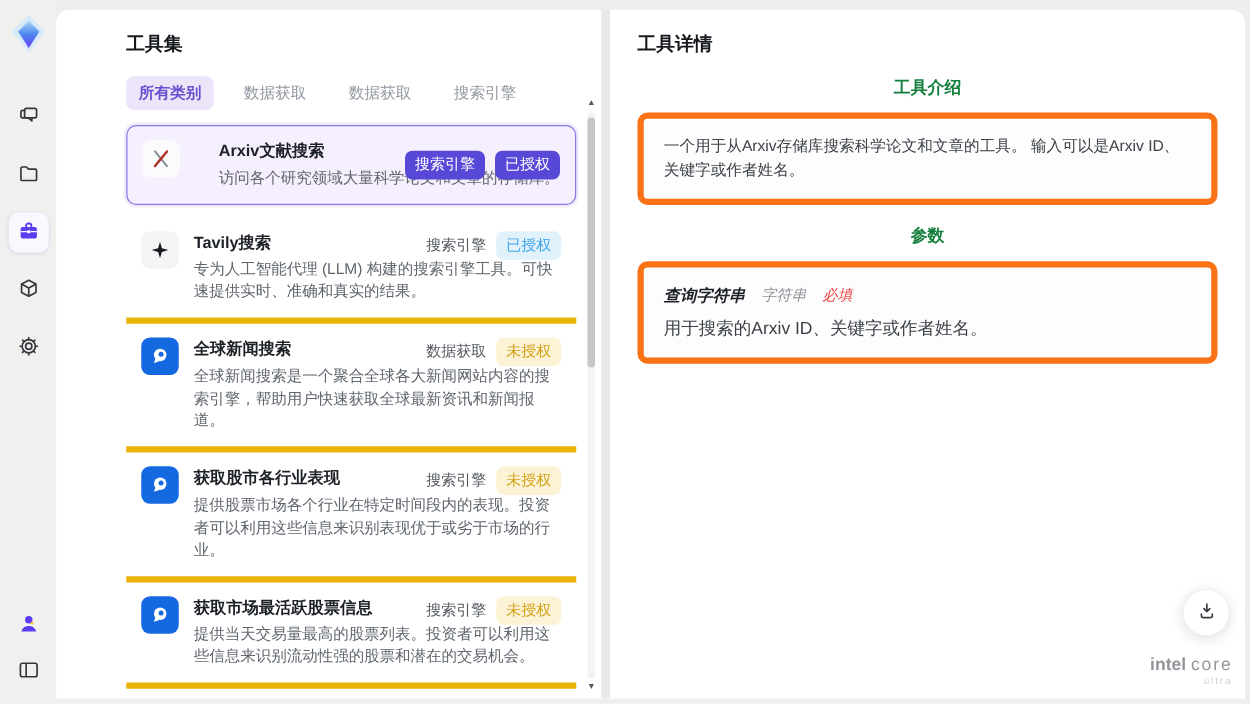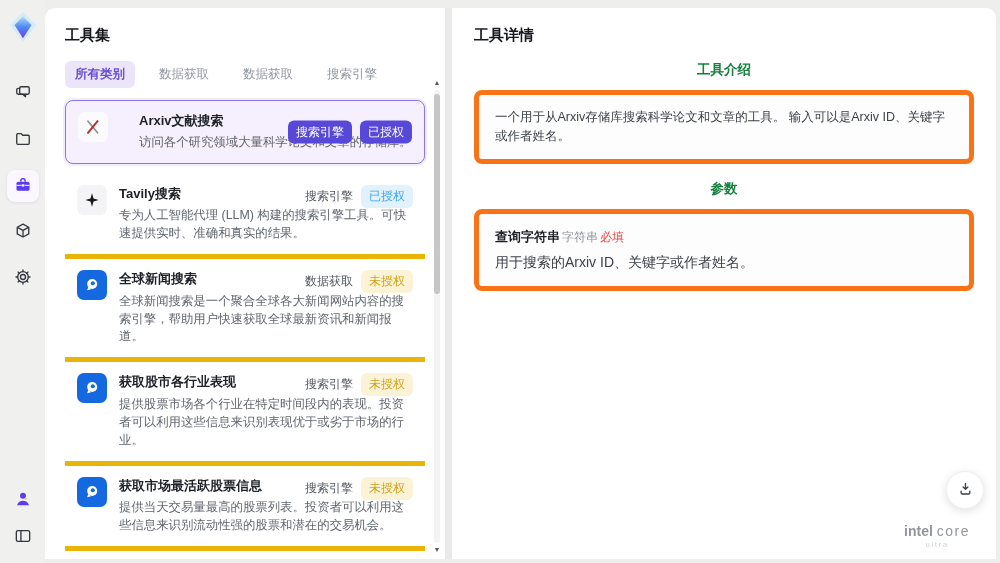--- a/index.html
+++ b/index.html
@@ -15,21 +15,21 @@
   .nav { margin-top:34px; display:flex; flex-direction:column; gap:14px; align-items:center; }
   .nav-btn { width:32px; height:32px; display:flex; align-items:center; justify-content:center;
     background:none; border:none; border-radius:8px; cursor:pointer; }
   .nav-btn.active { background:#faf7ff; box-shadow:0 1px 3px rgba(90,60,220,.12); }
   .nav-btn svg { width:20px; height:20px; }
   .sidebar-bottom { margin-top:auto; margin-bottom:12px; display:flex; flex-direction:column; gap:9px; align-items:center; }
   .sidebar-bottom .nav-btn { width:28px; height:28px; }
   
   .content { position:absolute; left:45px; top:8px; right:4px; bottom:4px;
     background:#fff; border-radius:10px 10px 0 0; display:flex; overflow:hidden; }
-  .list-panel { width:400px; flex:none; position:relative; padding:16px 20px 0 20px; }
+  .list-panel { width:400px; flex:none; position:relative; padding:16px 20px 0 20px;margin-left:36px; }
   .divider { width:7px; flex:none; background:#e9e9e7; }
   .detail-panel { flex:1; padding:16px 22px; }
   
   .page-title { font-size:15px; font-weight:700; color:#15181d; margin:2px 0 16px; }
   .tabs { display:flex; align-items:center; gap:14px; margin-bottom:12px; }
   .tab { font-size:12.5px; color:#9196a0; padding:5px 10px; border:none; background:none;
     border-radius:6px; cursor:pointer; font-family:inherit; white-space:nowrap; }
   .tab.active { background:#ece5f9; color:#6750cf; font-weight:700; }
   .tool-row { display:flex; padding:11px 12px; position:relative; border-bottom:5px solid #eab308; }
   .tool-row.selected { border:1px solid #8f75e6; box-shadow:0 0 0 2px rgba(143,117,230,.14);
@@ -54,31 +54,31 @@
   .scrollbar { position:absolute; right:3px; top:70px; bottom:4px; width:10px; }
   .sb-track { position:absolute; left:2px; right:2px; top:12px; bottom:12px; background:#f3f3f3; border-radius:3px; }
   .sb-thumb { position:absolute; left:2px; width:6px; top:16px; height:200px; background:#c6c6c6; border-radius:3px; }
   .sb-arrow { position:absolute; left:0; width:10px; text-align:center; font-size:7px; color:#555a61; line-height:10px; }
   .sb-arrow.up { top:0; } .sb-arrow.down { bottom:0; }
   
   .detail-title { font-size:15px; font-weight:700; color:#15181d; margin:2px 0 0; }
   .section-h { font-size:13.5px; font-weight:700; color:#15803d; margin:16px 0 11px;text-align:center; }
   .box { border:5px solid #f97316; background:#fdfdfd; border-radius:8px; padding:13px 16px;
     font-size:12.5px; color:#3c4148; line-height:1.5; }
-  .param-head { display:flex; align-items:flex-end; gap:2px; margin-bottom:6px; }
+  .param-head { display:flex; align-items:center; gap:13px; margin-bottom:6px;font-style:italic; }
   .p-name { font-weight:700; font-size:13px; color:#1d2127; }
   .p-type { font-size:12px; color:#8b9097; }
   .p-req { font-size:12px; color:#ef4444; }
   .p-desc { font-size:14px; color:#3c4148; }
   
   .fab { position:absolute; right:16px; bottom:54px; width:38px; height:38px; border-radius:50%;
     background:#fff; border:1px solid #f0f0f0; box-shadow:0 2px 10px rgba(0,0,0,.13);
     display:flex; align-items:center; justify-content:center; cursor:pointer; }
   .fab svg { width:19px; height:19px; }
-  .intel { position:absolute; right:30px; bottom:13px; text-align:center; color:#92969b; line-height:1.1; }
+  .intel { position:absolute; right:14px; bottom:13px; text-align:right; color:#92969b; line-height:1.1; }
   .intel .line1 { font-size:14px; }
   .intel .w-intel { font-weight:700; }
   .intel .w-core { letter-spacing:1.5px; }
   .intel .line2 { font-size:8px; color:#cfd2d5; letter-spacing:1.5px; margin-top:2px; }
 </style>
 </head>
 <body>
 
 <aside class="sidebar">
   <div class="logo">

